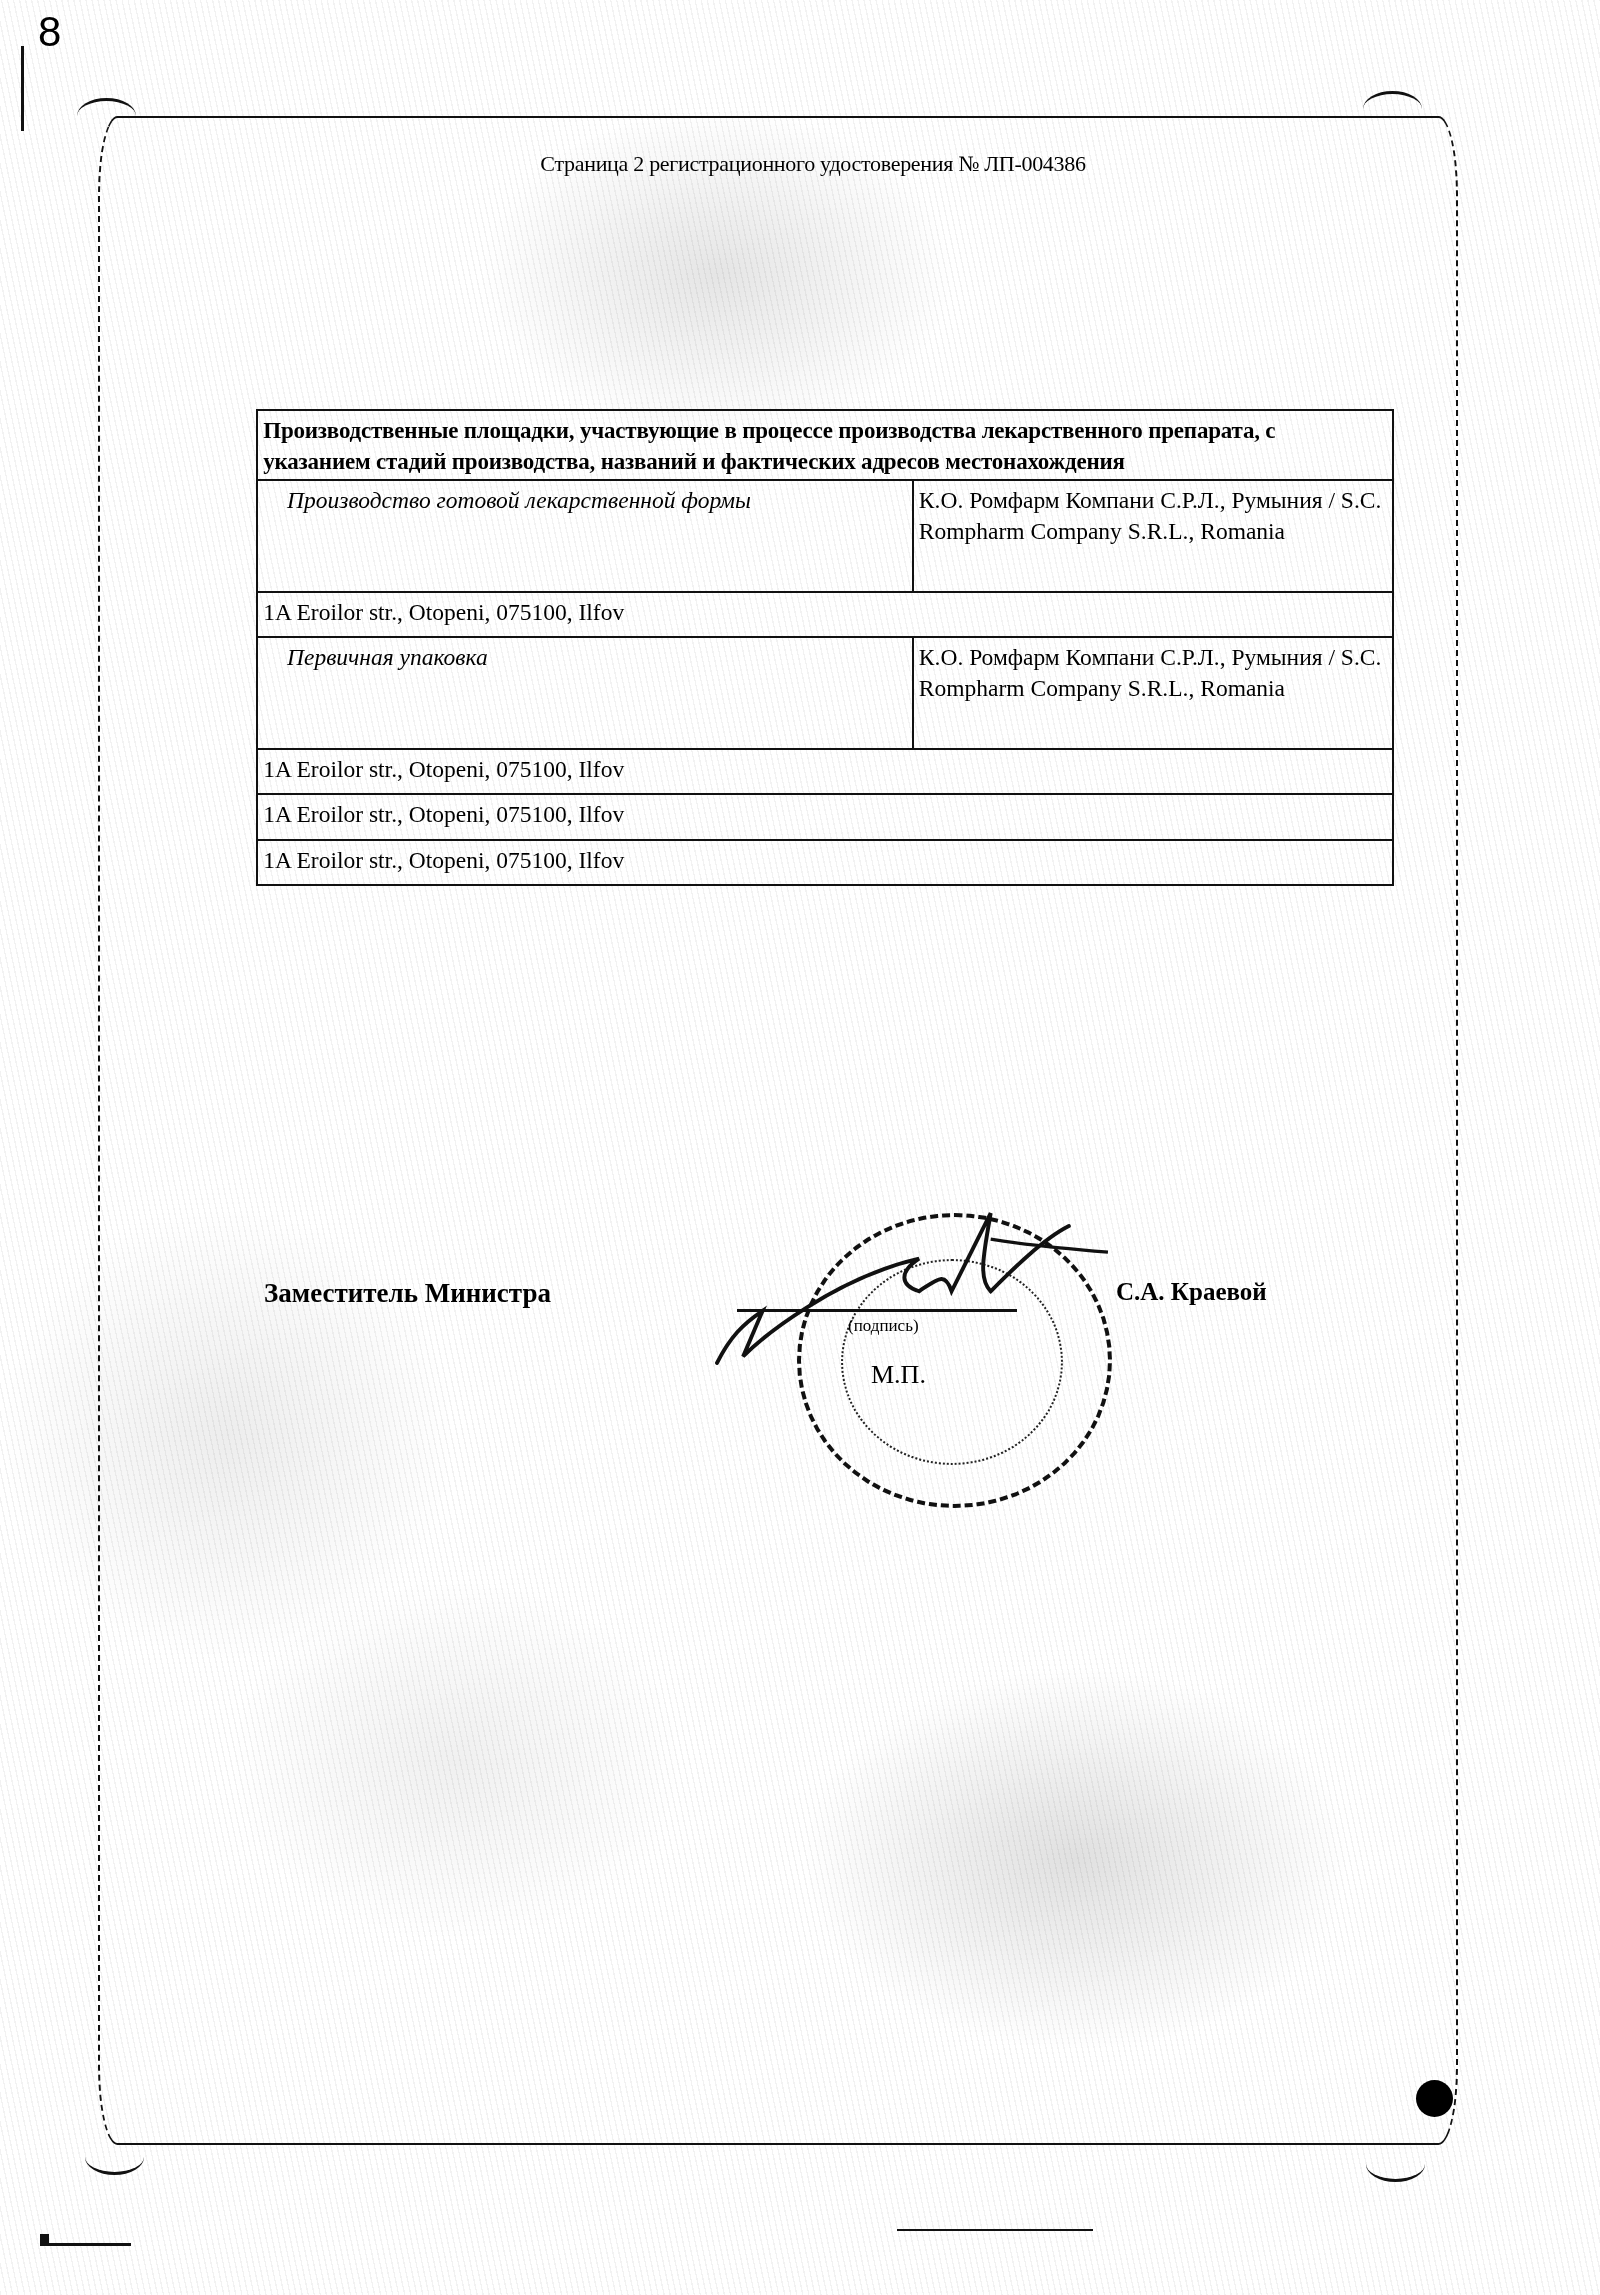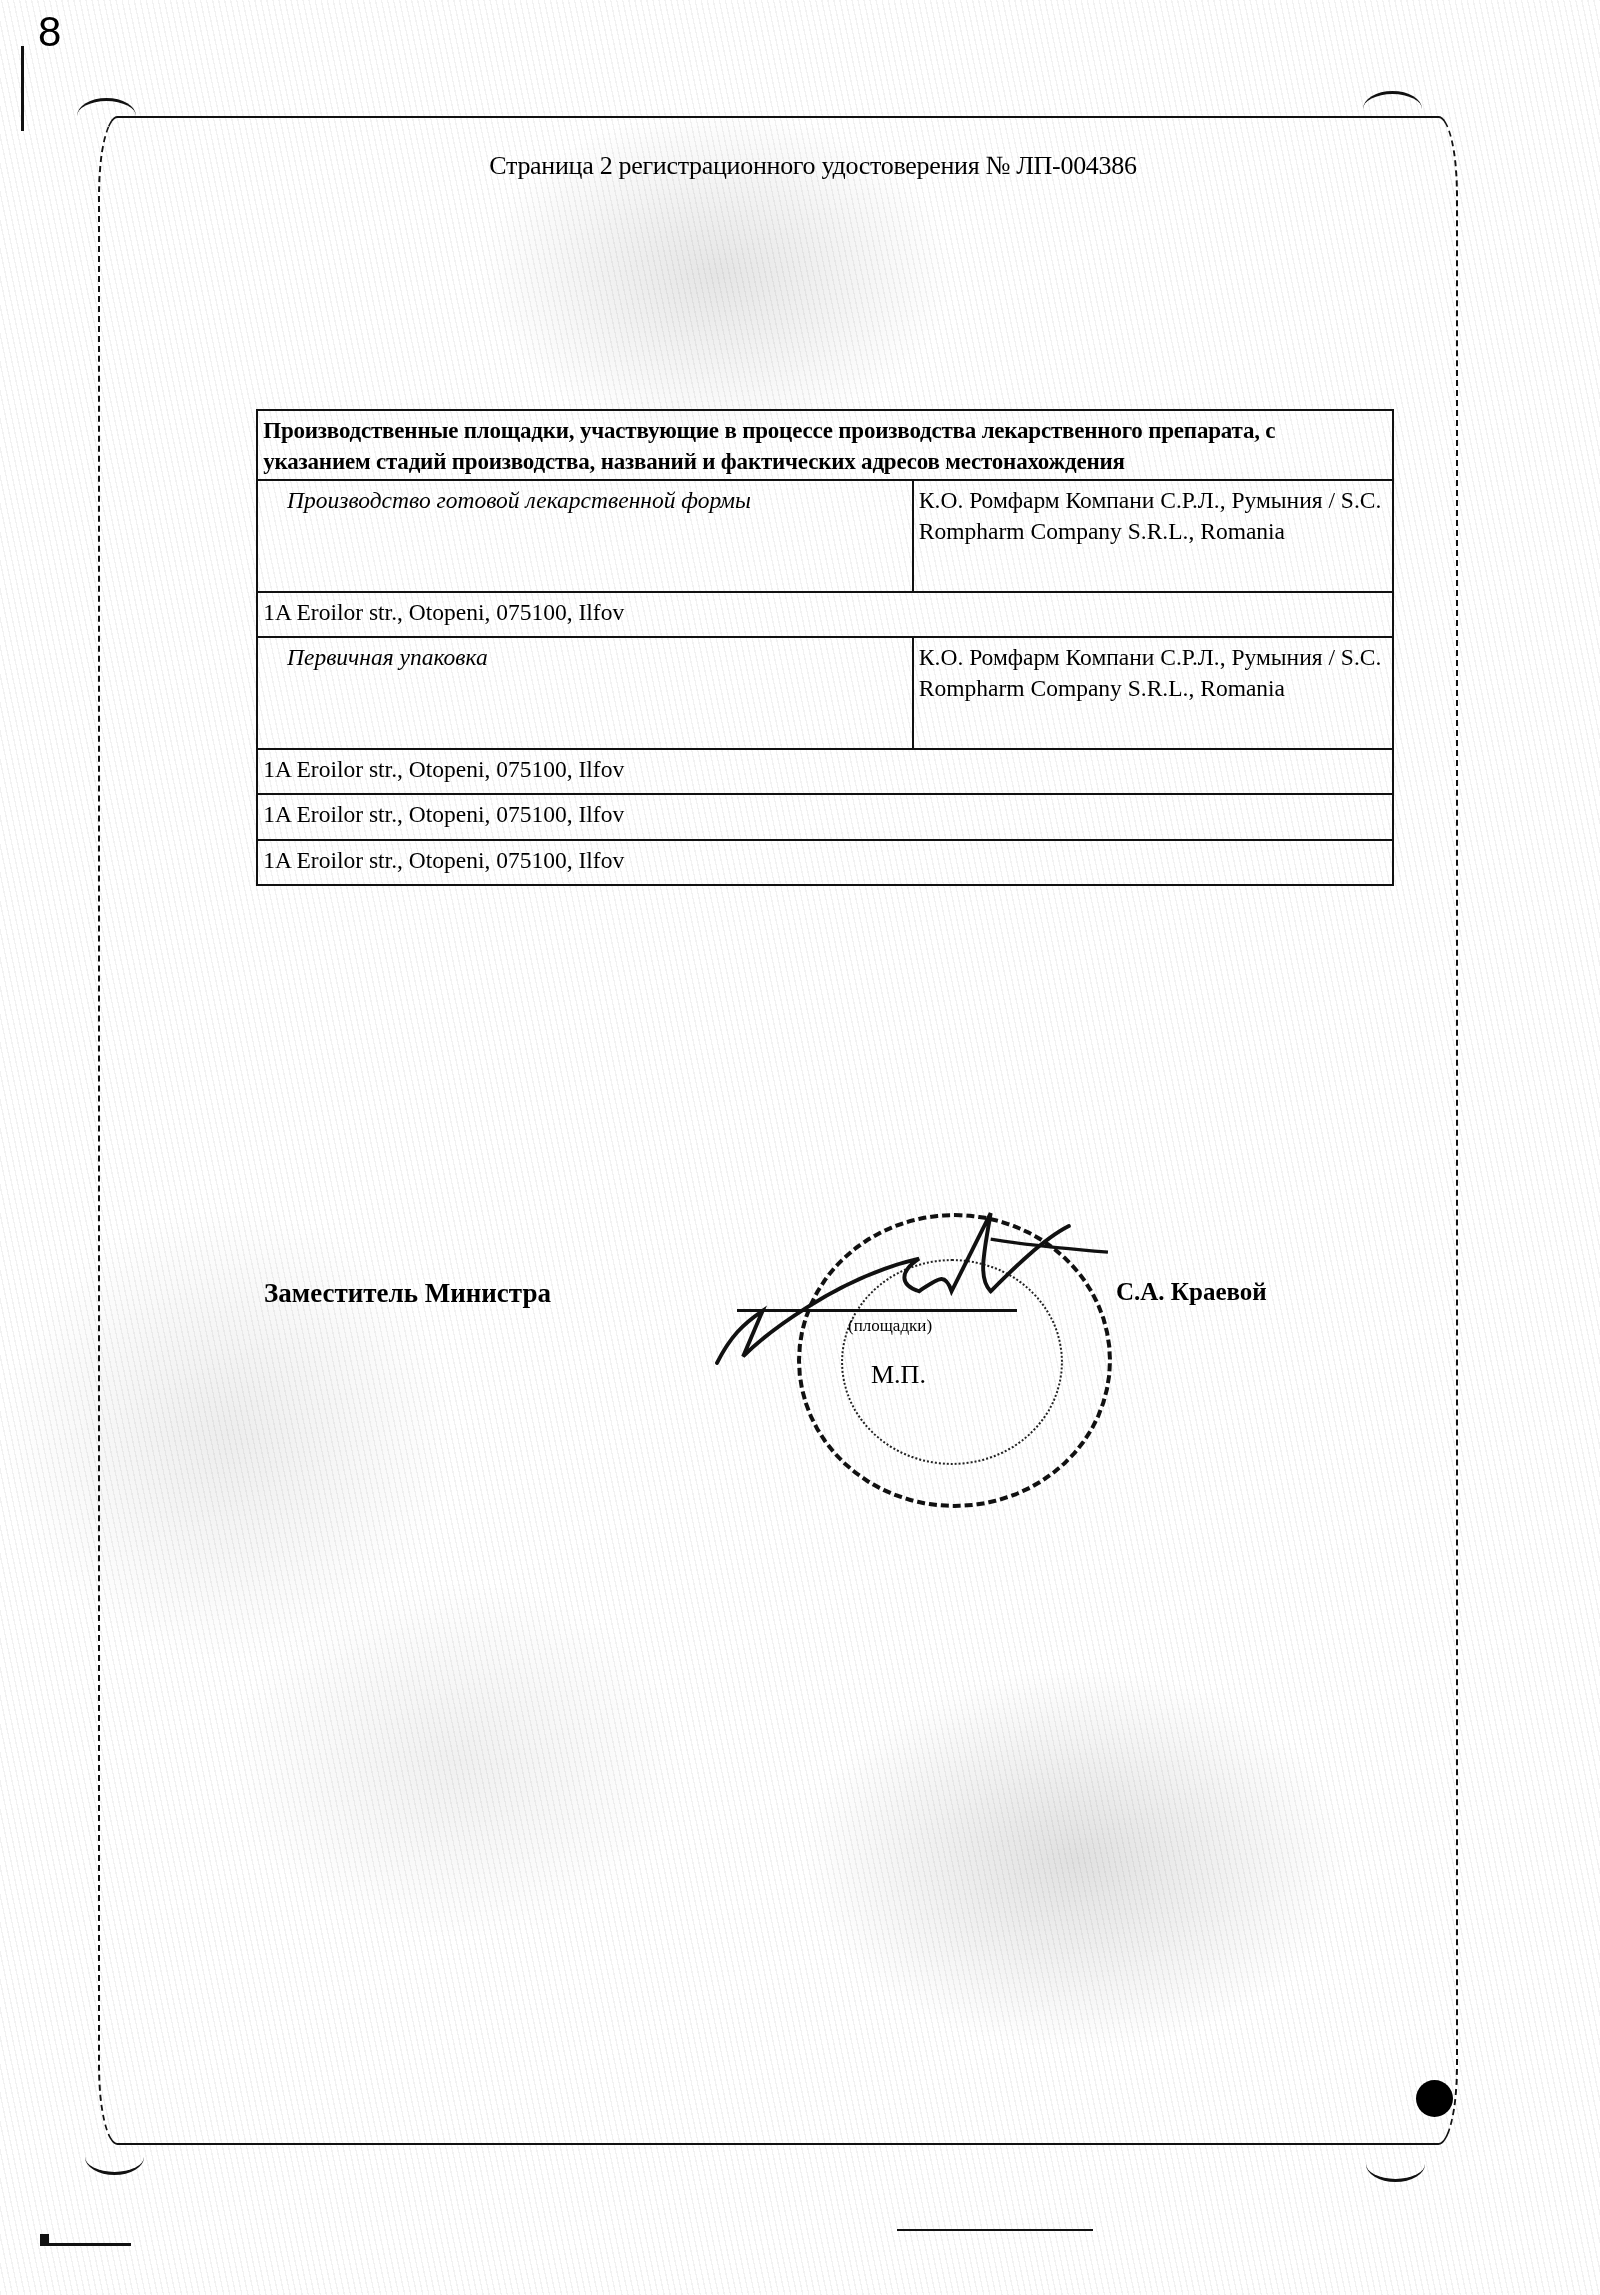--- a/index.html
+++ b/index.html
@@ -27,21 +27,21 @@
     border-top: 3.3px solid #111; border-radius: 50% 50% 0 0;
   }
   .corner.bl, .corner.br { border-top: none; border-bottom: 3.3px solid #111; border-radius: 0 0 50% 50%; }
   .page-no {
     position: absolute; left: 38px; top: 7.8px; font-family: "Liberation Sans", sans-serif;
     font-size: 42px; font-weight: 300;
   }
   .left-mark { position: absolute; left: 21px; top: 46px; width: 2.6px; height: 85px; background:#111; }
   .header-title {
     position: absolute; left: 0; right: 0; top: 151px; text-align: center;
-    font-size: 26px; letter-spacing: -0.3px; padding-left: 26px;
+    font-size: 22px; letter-spacing: -0.3px; padding-left: 26px;
   }
   table.sites {
     position: absolute; left: 256px; top: 381px; width: 1138px;
     border-collapse: collapse; font-size: 23.5px; line-height: 31px; margin-top: 28px;
   }
   table.sites td { border: 2px solid #111; vertical-align: top; padding: 3.9px 5.2px 2.6px 5.2px; }
   table.sites td.head { font-weight: bold; font-size: 23px; line-height: 31px; letter-spacing: -0.2px; }
   table.sites td.stage { font-style: italic; width: 639px; height: 103px; padding-left: 29px; }
   table.sites td.company { width: 483px; }
   table.sites td.addr { height: 37px; }
@@ -120,21 +120,21 @@
 
 <div class="stamp"></div>
 <div class="stamp-inner"></div>
 
 <svg class="signature" viewBox="0 0 640 270">
   <path d="M20 250 C 40 210, 60 190, 90 170 L 60 240 C 90 210, 200 120, 330 90 C 300 110, 300 130, 330 140 C 360 120, 370 110, 380 140 C 400 100, 420 60, 440 20 C 430 80, 420 120, 440 140 C 470 110, 520 60, 560 40" fill="none" stroke="#111" stroke-width="6" stroke-linecap="round"></path>
   <path d="M440 60 C 500 70, 560 75, 620 80" fill="none" stroke="#111" stroke-width="5"></path>
 </svg>
 <div class="sign-line" style="left:737px;width:280px;top:1309px"></div>
 
-<div class="sig-caption">(площадки)</div>
+<div class="sig-caption">(подпись)</div>
 <div class="mp-label">М.П.</div>
 
 <div class="sign-name">С.А. Краевой</div>
 
 <div class="hole"></div>
 <div class="bottom-rule"></div>
 <div class="bl-mark"></div>
 <div class="bl-mark2"></div>
 
 

